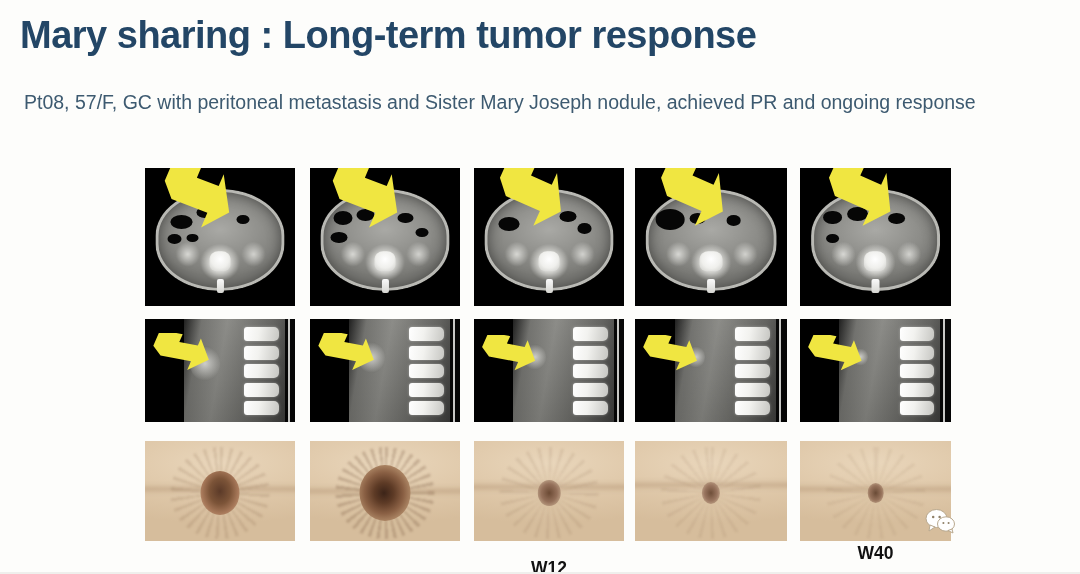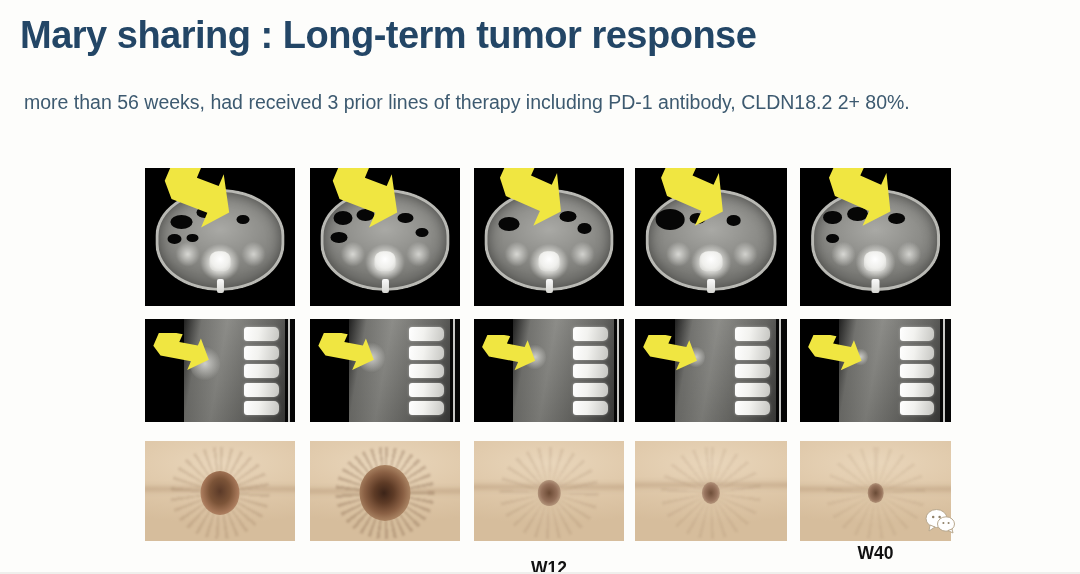--- a/index.html
+++ b/index.html
@@ -231,21 +231,21 @@
   }
 </style>
 </head>
 <body>
 
 <div id="slide">
 
   <div id="title">Mary sharing : Long-term tumor response</div>
 
   <div id="summary">
-    <span class="ln">more than 56 weeks, had received 3 prior lines of therapy including PD-1 antibody, CLDN18.2 2+ 80%.</span>
+    <span class="ln">Pt08, 57/F, GC with peritoneal metastasis and Sister Mary Joseph nodule, achieved PR and ongoing response</span>
   </div>
 
   <div id="grid">
 
     <div class="img-row row-axial">
 
       <div class="cell c0">
         <div class="frame">
           <div class="axial-body">
             <div class="bowel-gas" style="left:12%;top:26%;width:17%;height:13%;"></div>

